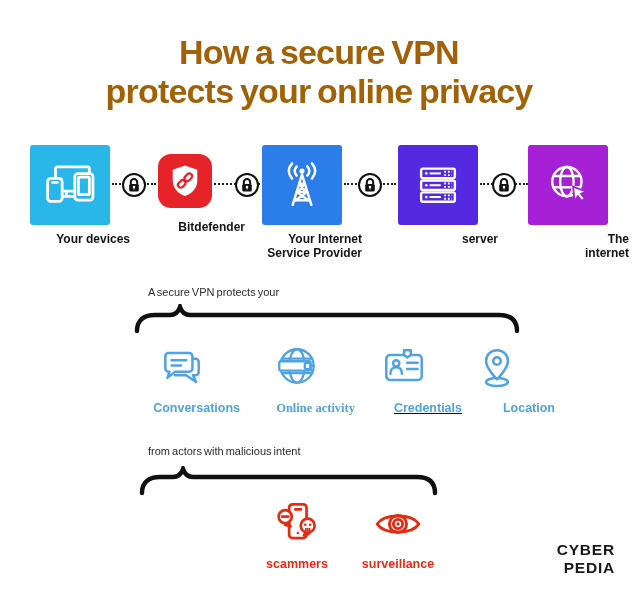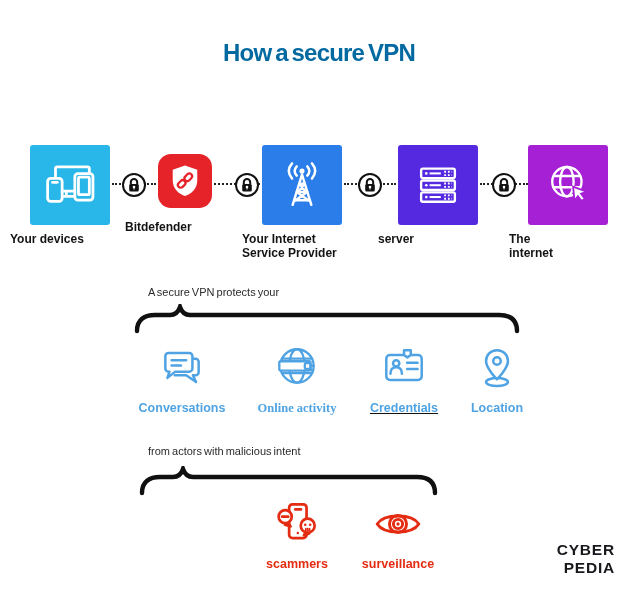--- a/index.html
+++ b/index.html
@@ -1,77 +1,78 @@
 <!DOCTYPE html>
 <html><head>
 <meta charset="utf-8">
 <style>
   html,body{margin:0;padding:0;background:#fff;}
   body{font-family:"Liberation Sans", sans-serif; color:#111;}
   .stage{position:relative;width:638px;height:600px;background:#fff;overflow:hidden;}
 
   
   .title{position:absolute;top:33px;left:0;width:100%;text-align:center;
-         font-size:24px;line-height:39px;font-weight:800;color:#0369a1;
+         font-size:34px;line-height:39px;font-weight:800;color:#a16207;
          letter-spacing:-0.8px;word-spacing:-2px;}
 
   
   .node{position:absolute;display:flex;align-items:center;justify-content:center;}
   .sq{width:80px;height:80px;top:145px;border-radius:3px;}
   .node-devices{left:30px;background:#29b6e8;}
   .node-bitdefender{left:158px;top:154px;width:54px;height:54px;border-radius:13px;background:#e62329;}
   .node-isp{left:262px;background:#2b7de9;}
   .node-server{left:398px;background:#5429e0;}
   .node-internet{left:528px;background:#a621d6;}
 
   .dots{position:absolute;top:183px;height:0;border-top:2.5px dotted #222;}
   .dots1{left:112px;width:44px;}
   .dots2{left:214px;width:46px;}
   .dots3{left:344px;width:52px;}
   .dots4{left:480px;width:48px;}
   .lock{position:absolute;top:172px;width:26px;height:26px;}
   .lock1{left:121px;} .lock2{left:234px;} .lock3{left:357px;} .lock4{left:491px;}
 
-  .flow-label{position:absolute;width:120px;text-align:left;font-size:12px;
+  .flow-label{position:absolute;width:120px;text-align:right;font-size:12px;
               font-weight:700;line-height:13.5px;color:#141414;}
   .fl1{left:10px;top:233px;} .fl2{left:125px;top:221px;} .fl3{left:242px;top:233px;}
   .fl4{left:378px;top:233px;} .fl5{left:509px;top:233px;}
   .flow-label span{display:block;}
 
   
   .section-heading{position:absolute;font-size:11px;color:#2b2b2b;word-spacing:-1px;text-align:right;}
   .heading-protect{left:148px;top:286px;}
   .heading-threats{left:148px;top:445px;}
   .brace{position:absolute;}
   .brace-protect{left:133px;top:304px;}
   .brace-threats{left:138px;top:466px;}
 
   
   .item{position:absolute;width:116px;text-align:center;}
   .item .ic{display:block;margin:0 auto;}
   .item .lbl{display:block;margin-top:8px;font-size:12.5px;font-weight:700;}
-  .p-item{top:343px;} .p-item .lbl{color:#4fa3e3;}
+  .p-item{top:343px;text-align:right;} .p-item .lbl{color:#4fa3e3;}
   .p1{left:124px;} .p2{left:239px;font-family:Liberation Serif, serif;} .p3{left:346px;text-decoration:underline;} .p4{left:439px;}
 
   
   .t-item{top:497px;} .t-item .lbl{color:#e32c12;margin-top:6px;}
   .t1{left:128px;} .t2{left:239px;} .t3{left:340px;}
 
   
   .logo{position:absolute;right:23px;top:541px;text-align:right;
         font-size:15.5px;line-height:17.5px;font-weight:800;color:#17171c;letter-spacing:0.8px;}
   .logo span{display:block;}
 </style>
 </head>
 <body>
 
 <div class="stage">
 
   <div class="title">
     <div>How a secure VPN</div>
+    <div>protects your online privacy</div>
   </div>
 
   <div class="dots dots1"></div>
   <div class="dots dots2"></div>
   <div class="dots dots3"></div>
   <div class="dots dots4"></div>
 
   <svg class="lock lock1" viewBox="0 0 26 26">
     <circle cx="13" cy="13" r="11" fill="#fff" stroke="#111" stroke-width="2"></circle>
     <path d="M9.8,12.5 V10.2 a3.2,3.2 0 0 1 6.4,0 V12.5" fill="none" stroke="#111" stroke-width="2"></path>

